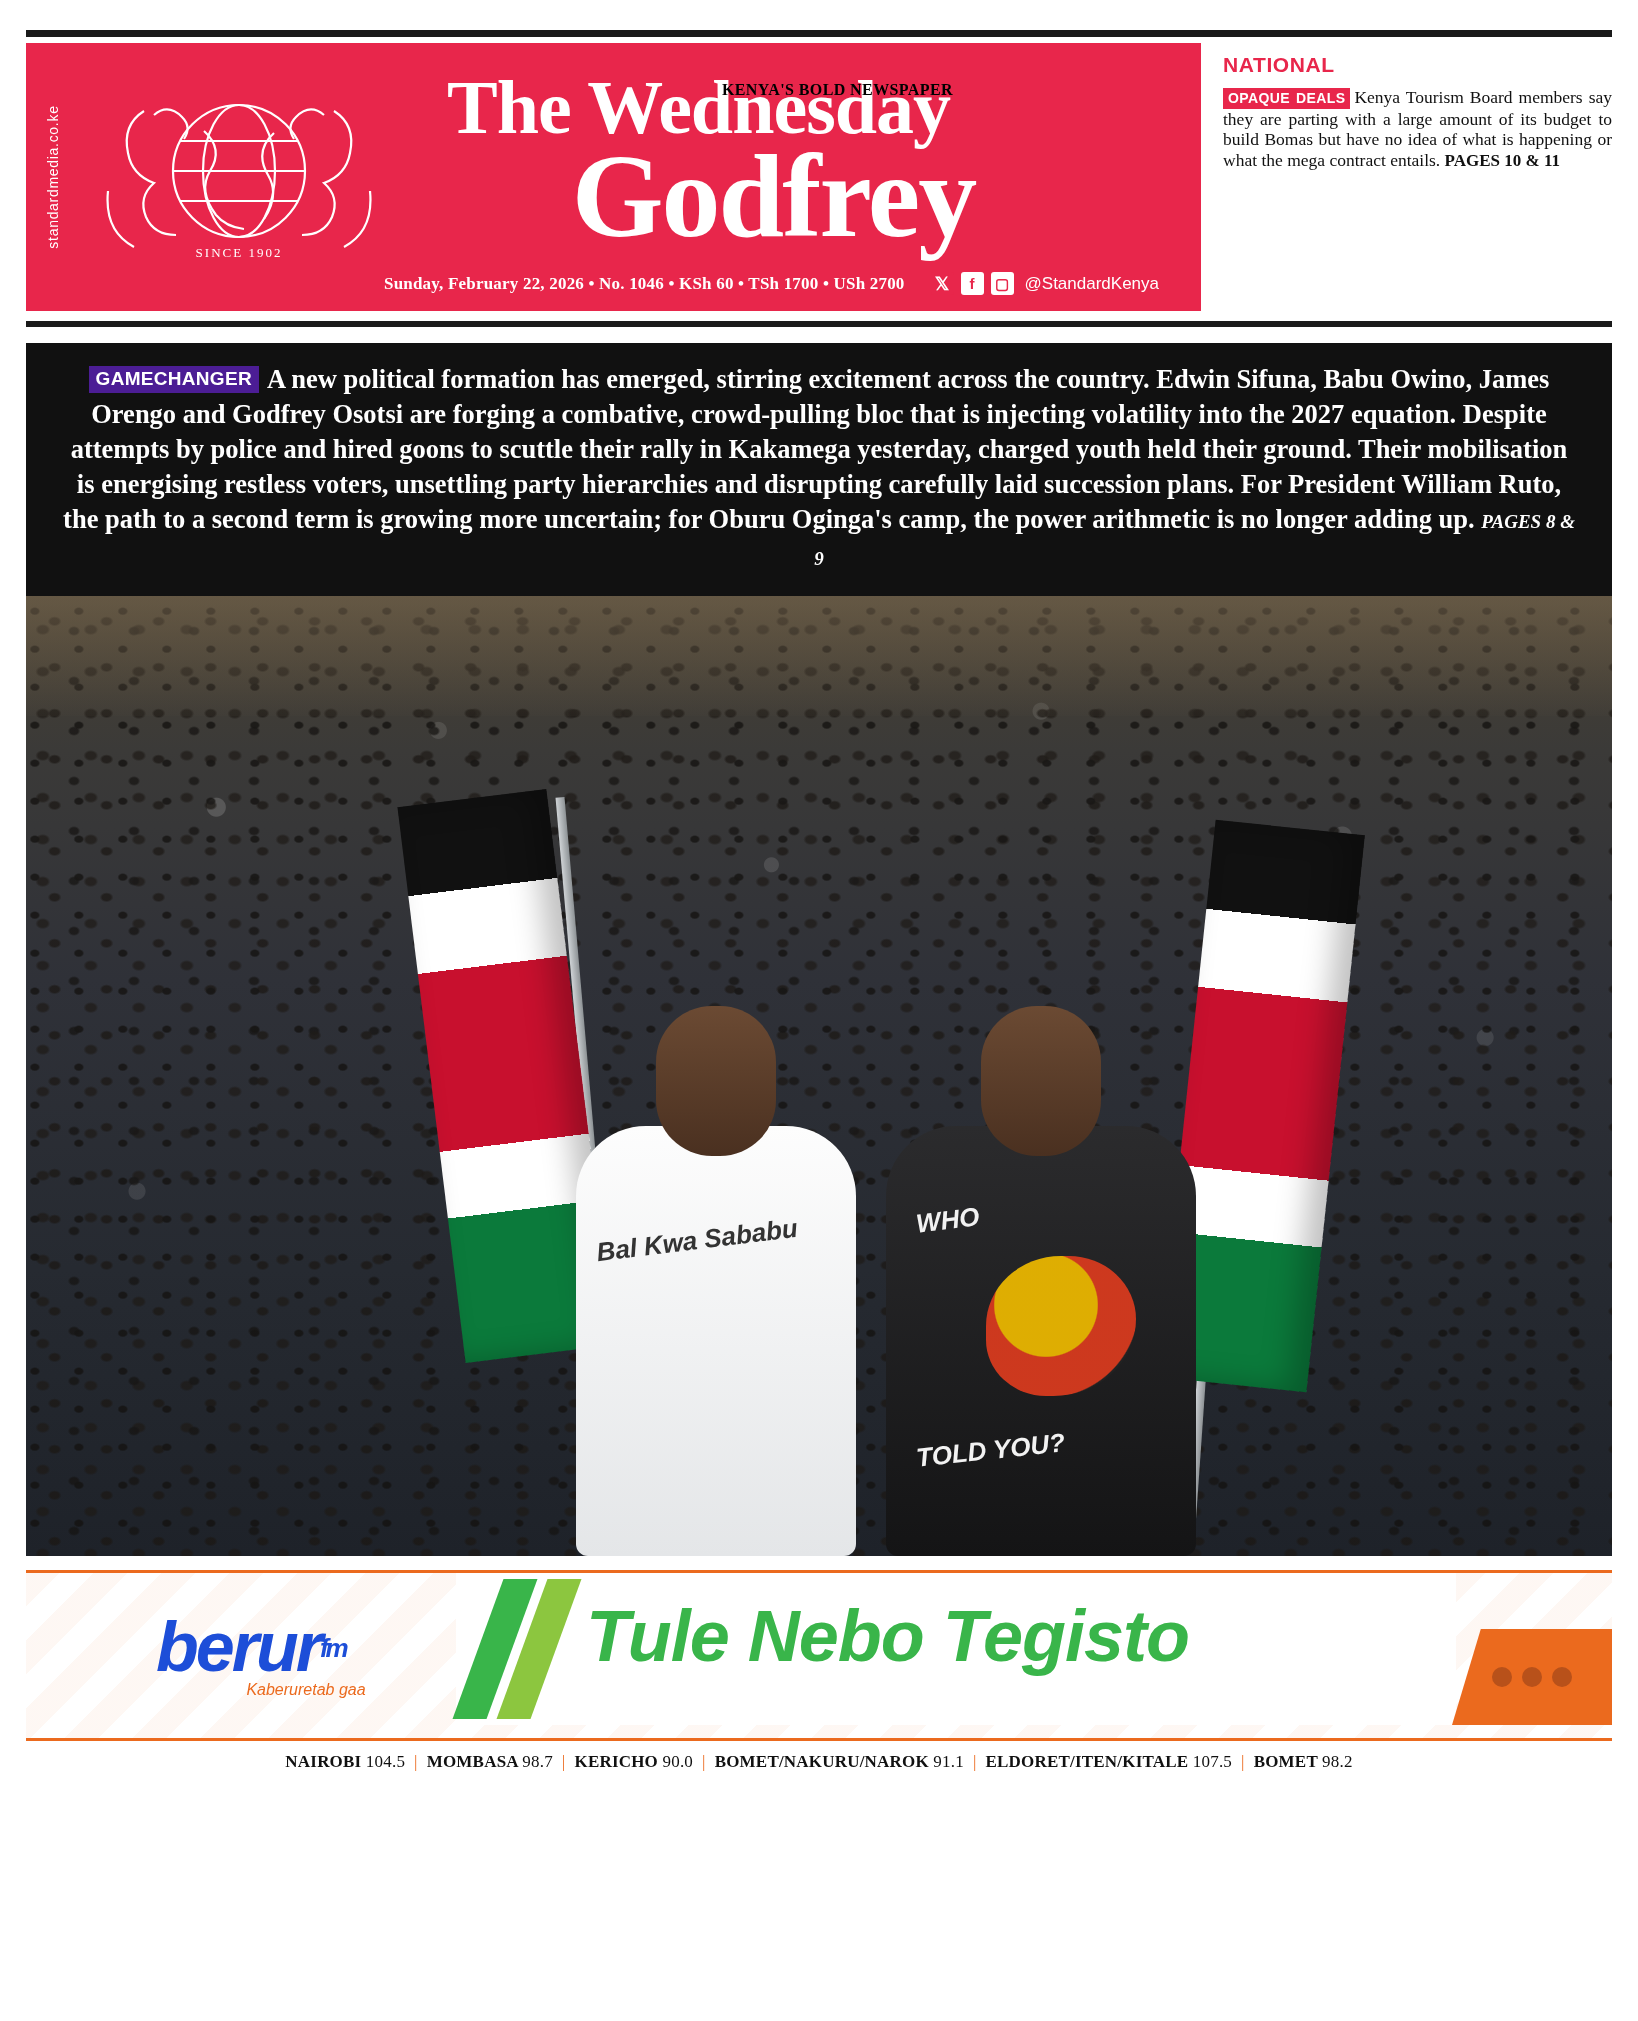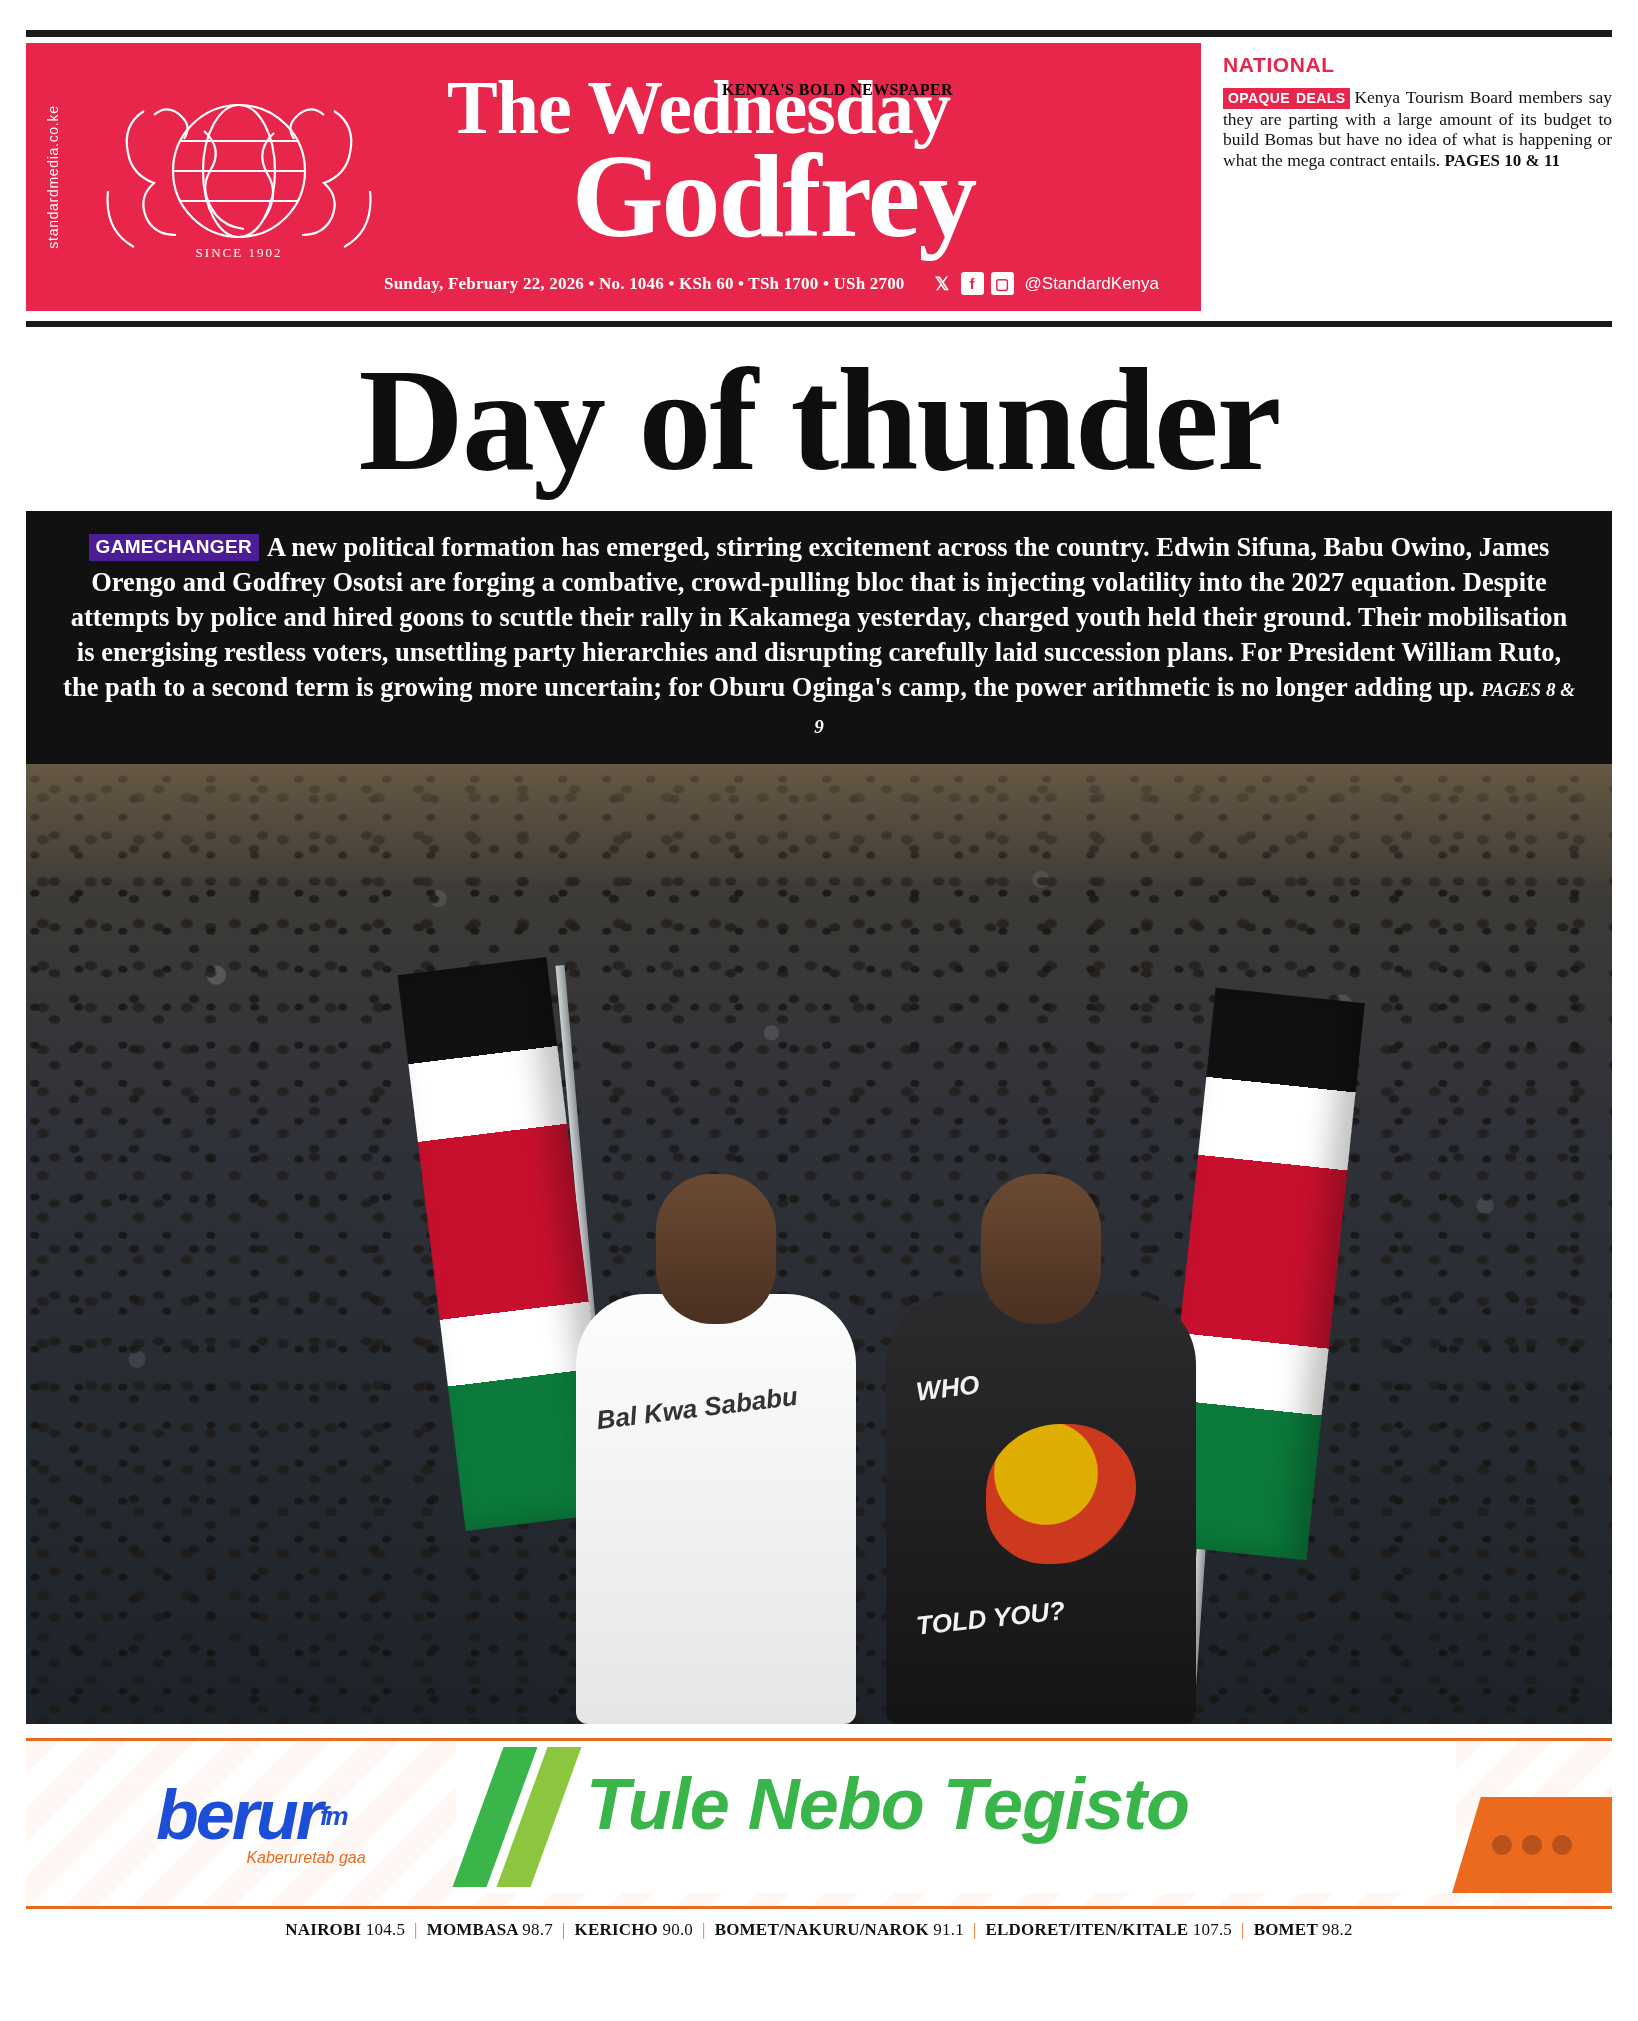--- a/index.html
+++ b/index.html
@@ -481,21 +481,20 @@
       <div class="sky-label">NATIONAL</div>
       <div class="sky-body">
         <span class="tag-opaque">OPAQUE DEALS</span><span>Kenya Tourism Board members say they are parting with a large amount of its budget to build Bomas but have no idea of what is happening or what the mega contract entails.</span>
         <span class="pages-ref">PAGES 10 &amp; 11</span>
       </div>
     </div>
   </div>
 
   <div class="rule-2"></div>
 
-  <div class="main-headline">Day of thunder</div>
 
   <div class="deck">
     <span class="tag-gamechanger">GAMECHANGER</span><span>A new political formation has emerged, stirring excitement across the country. Edwin Sifuna, Babu Owino, James Orengo and Godfrey Osotsi are forging a combative, crowd-pulling bloc that is injecting volatility into the 2027 equation. Despite attempts by police and hired goons to scuttle their rally in Kakamega yesterday, charged youth held their ground. Their mobilisation is energising restless voters, unsettling party hierarchies and disrupting carefully laid succession plans. For President William Ruto, the path to a second term is growing more uncertain; for Oburu Oginga's camp, the power arithmetic is no longer adding up.</span>
     <span class="deck-pages">PAGES 8 &amp; 9</span>
   </div>
 
   <div class="photo">
     <div class="crowd"></div>
     <div class="crowd-texture"></div>
     <div class="tent"></div>

